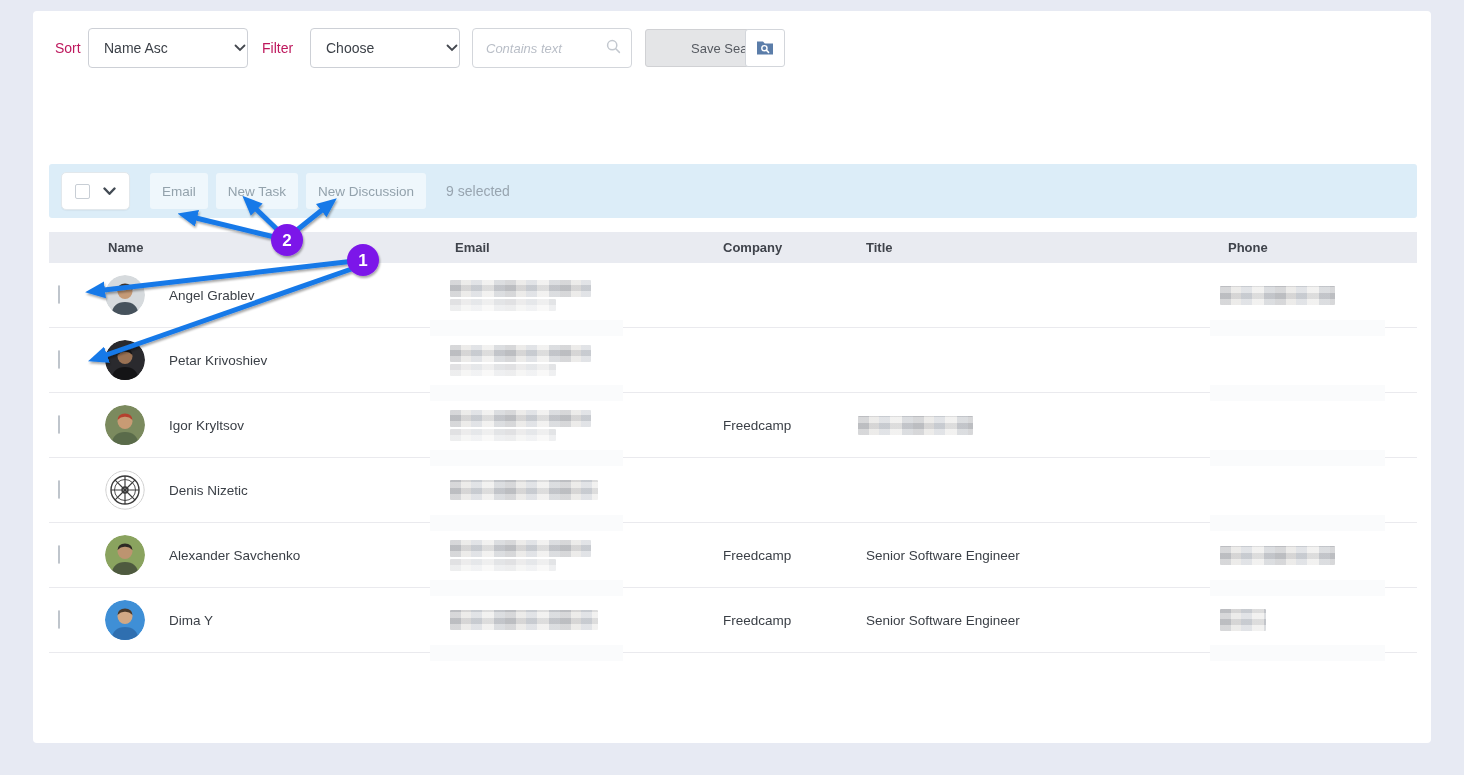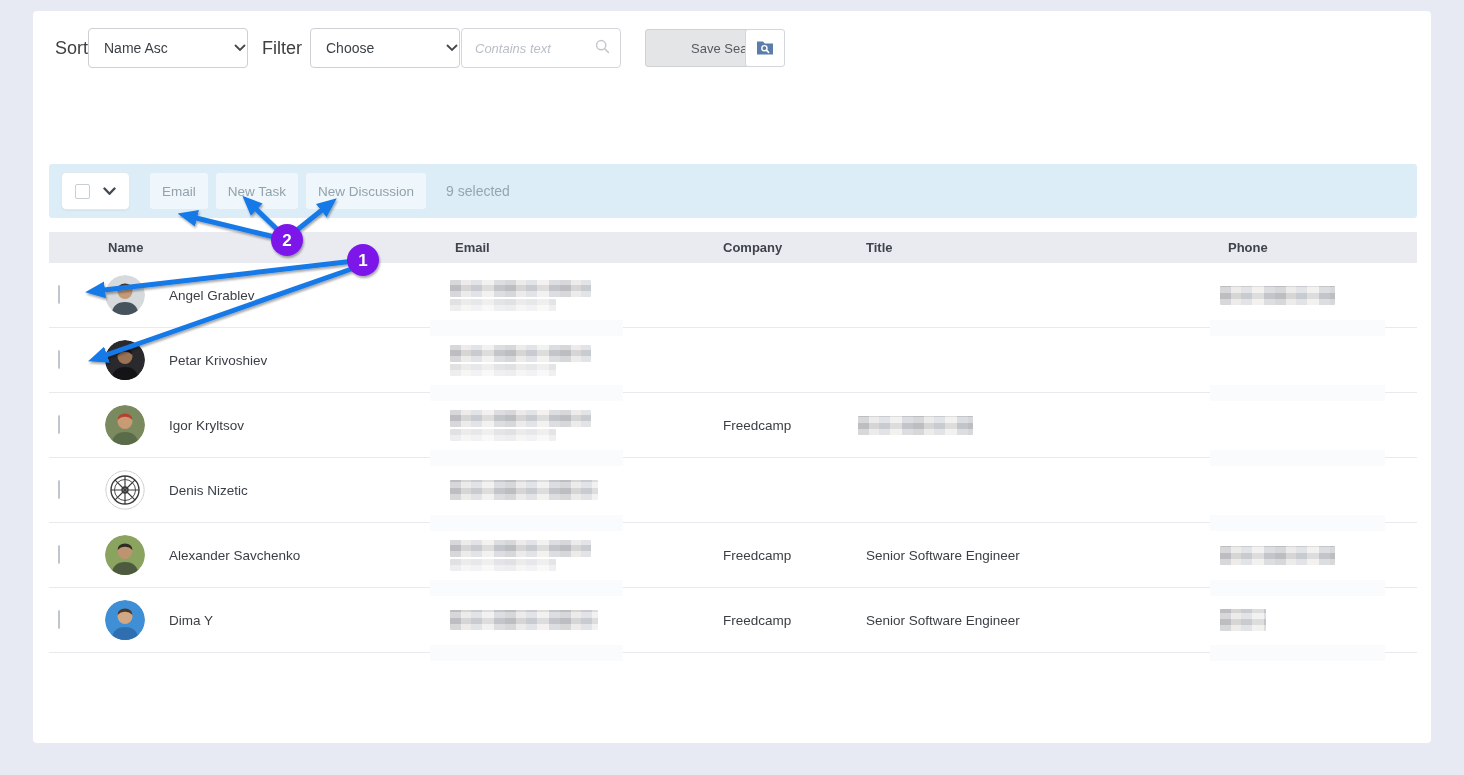--- a/index.html
+++ b/index.html
@@ -26,21 +26,21 @@
     font-size:16px; color:#4c5058; cursor:pointer; position:relative;
   }
   .tab.active { color:#2a7af2; font-weight:bold; }
   .tab.active::after {
     content:""; position:absolute; left:0; right:0; bottom:0; height:4px;
     background:#2a7af2; border-radius:2px 2px 0 0;
   }
 
   
   .filterrow { position:relative; height:92px; }
-  .filterrow .lbl { font-size:18px; color:#404040; }
+  .filterrow .lbl { font-size:14px; color:#be185d; }
   .ctl { position:absolute; top:17px; height:40px; display:flex; align-items:center; }
   .select {
     border:1px solid #cdd0d6; border-radius:4px; background:#fff;
     display:flex; align-items:center; justify-content:space-between;
     padding:0 1px 0 15px; font-size:14px; color:#3c4148; cursor:pointer; height:40px;
   }
   .chev svg { display:block; }
   .textinput {
     border:1px solid #d3d6db; border-radius:4px; background:#fff; height:40px;
     display:flex; align-items:center; padding:0 10px 0 13px; justify-content:space-between;
@@ -136,21 +136,21 @@
     </div>
     <span class="lbl ctl" style="left:229px;">Filter</span>
     <div class="select ctl" style="left:277px; width:150px;">
       <span>Choose</span>
       <span class="chev">
         <svg width="12" height="8" viewBox="0 0 12 8">
             <path d="M1.5 1.5 L6 6 L10.5 1.5" fill="none" stroke="#43474e" stroke-width="1.8" stroke-linecap="round"></path>
           </svg>
       </span>
     </div>
-    <div class="textinput ctl" style="left:428px; width:160px;">
+    <div class="textinput ctl" style="left:439px; width:160px;">
       <span class="ph">Contains text</span>
       <span>
         <svg width="15" height="15" viewBox="0 0 15 15">
             <circle cx="6.2" cy="6.2" r="4.6" fill="none" stroke="#c3c8cf" stroke-width="1.5"></circle>
             <line x1="9.8" y1="9.8" x2="13.4" y2="13.4" stroke="#c3c8cf" stroke-width="1.5" stroke-linecap="round"></line>
           </svg>
       </span>
     </div>
     <button class="btn-save ctl" style="left:612px; top:18px;padding-left:45px;">Save Search</button>
     <button class="btn-savedsearch ctl" style="left:712px; top:18px;">

